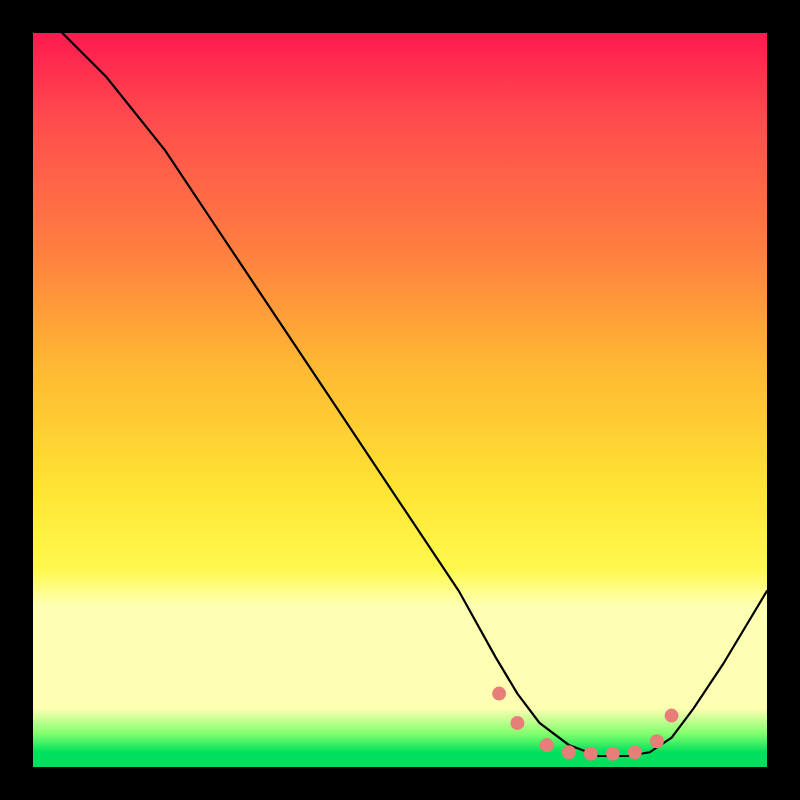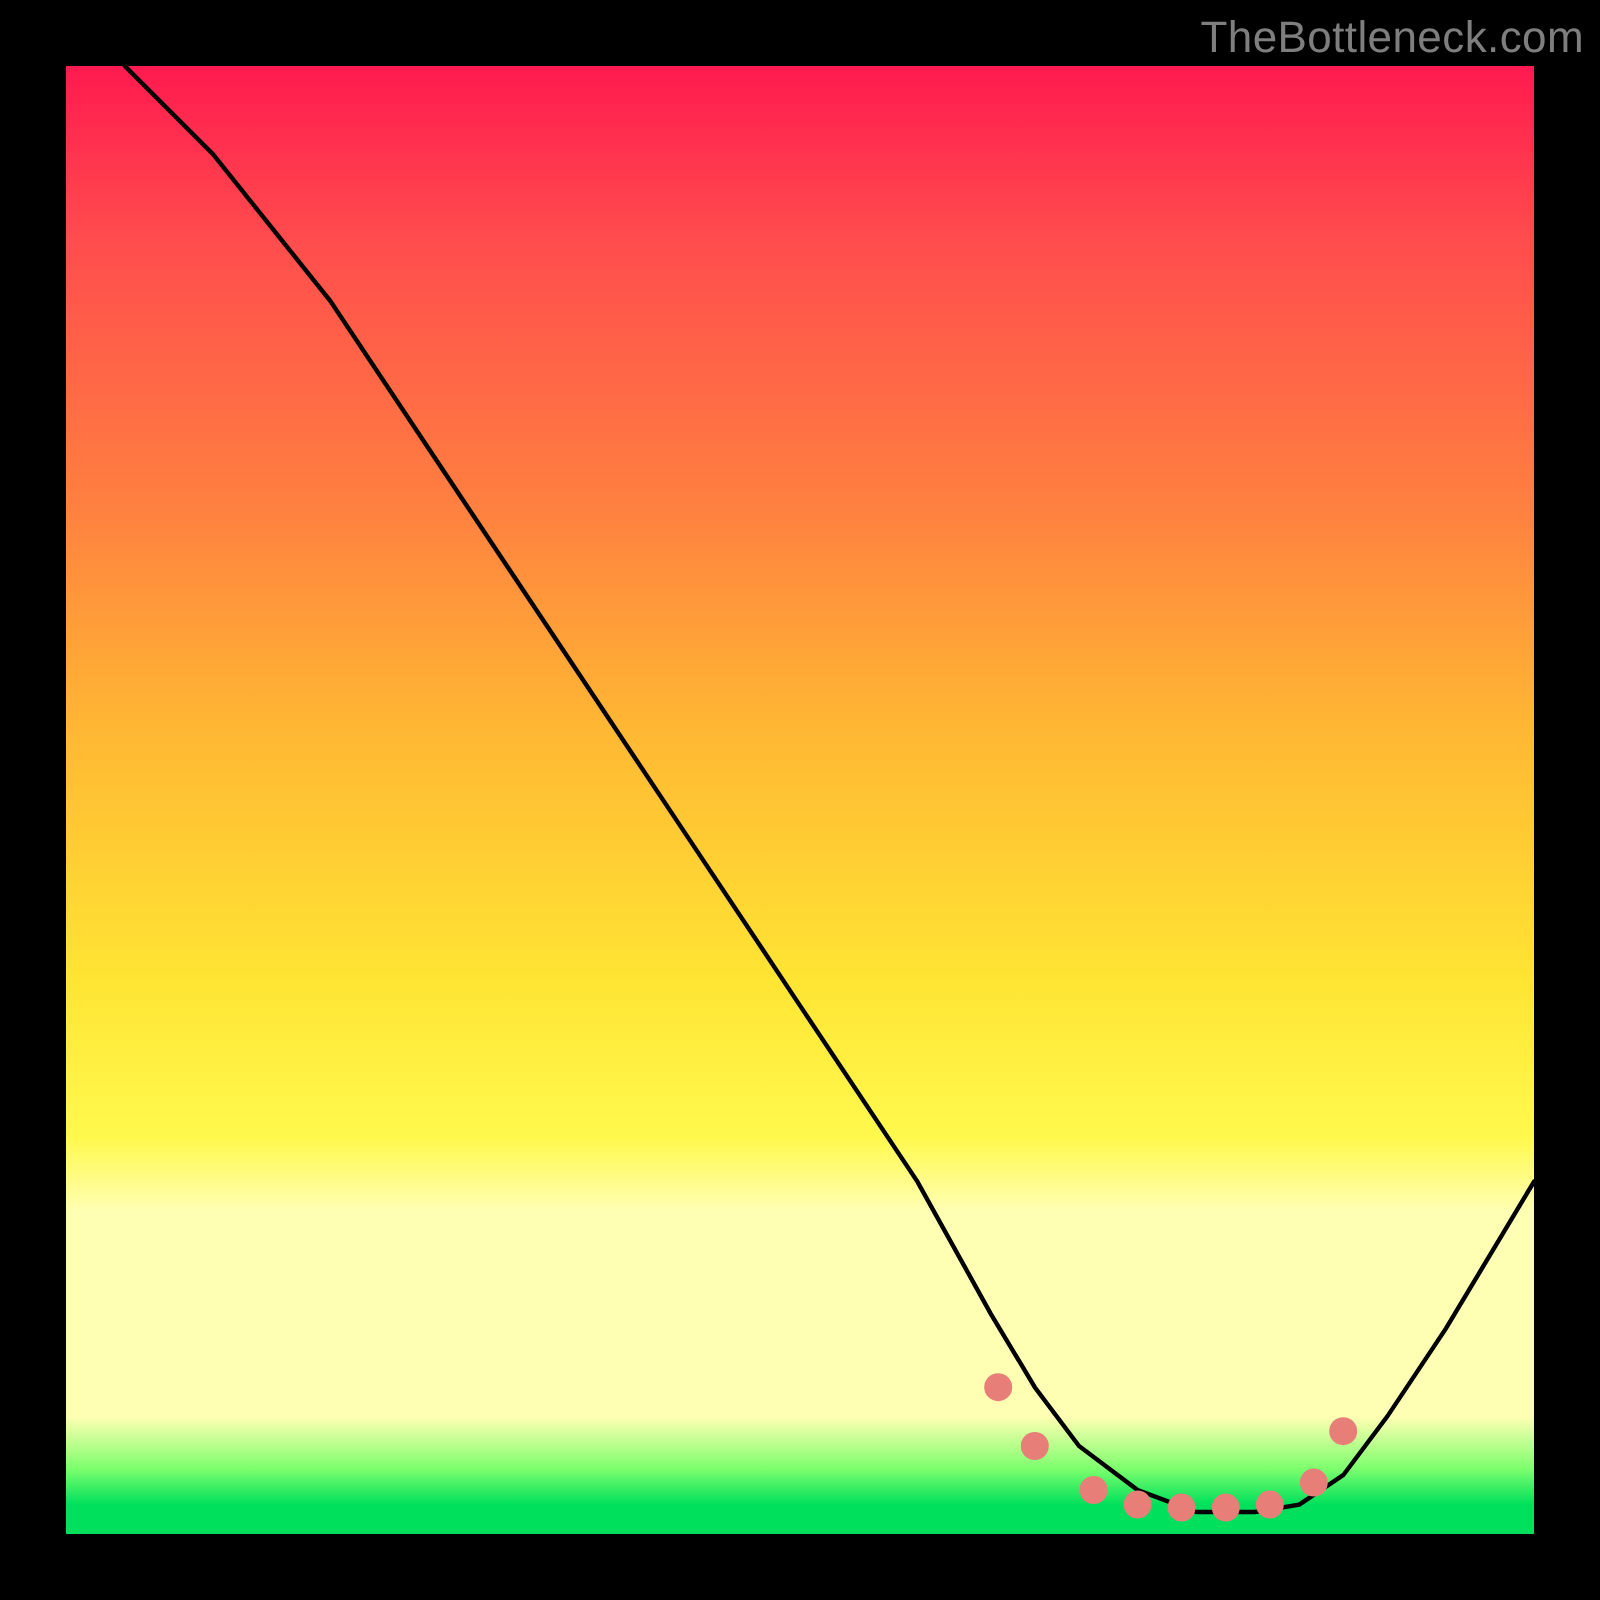--- a/index.html
+++ b/index.html
@@ -73,14 +73,13 @@
           <circle cx="535.8" cy="719.3" r="7" fill="#e77f78"></circle>
           <circle cx="557.8" cy="720.8" r="7" fill="#e77f78"></circle>
           <circle cx="579.9" cy="720.8" r="7" fill="#e77f78"></circle>
           <circle cx="601.9" cy="719.3" r="7" fill="#e77f78"></circle>
           <circle cx="623.9" cy="708.3" r="7" fill="#e77f78"></circle>
           <circle cx="638.6" cy="682.6" r="7" fill="#e77f78"></circle>
         </g>
     </svg>
   </div>
 
-  <div class="watermark">TheBottleneck.com</div>
 </div>
 
 </body></html>

